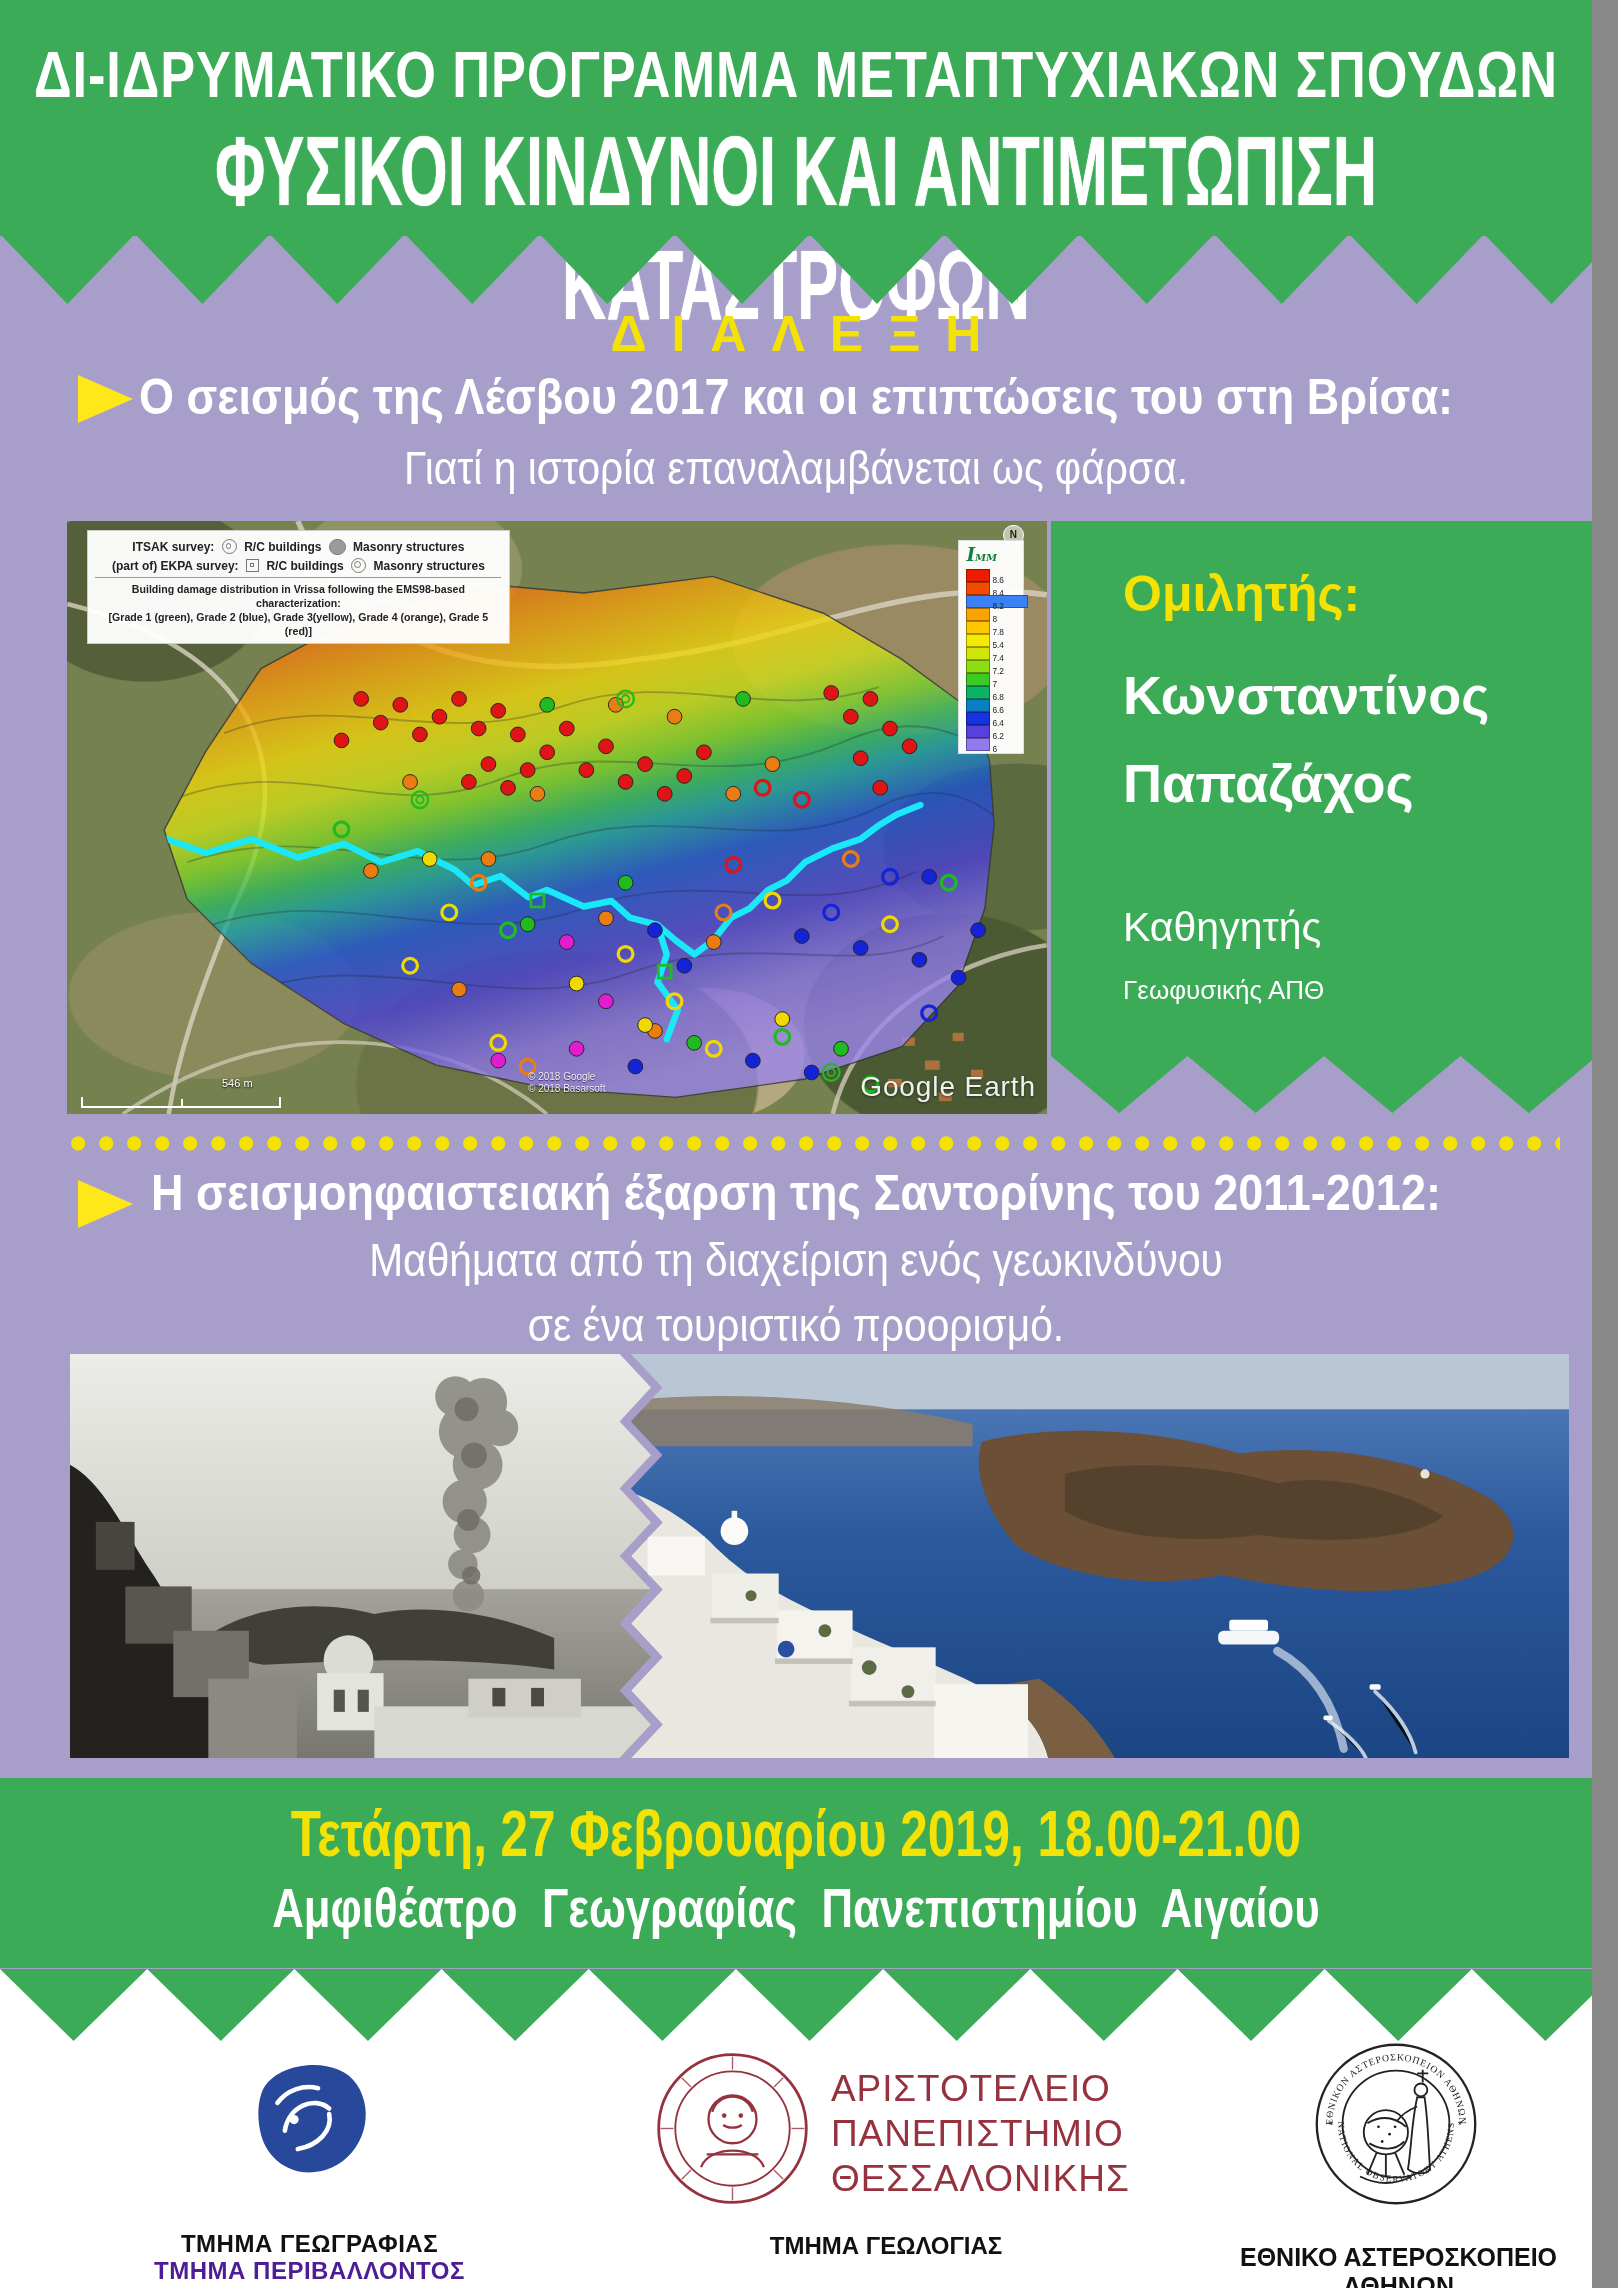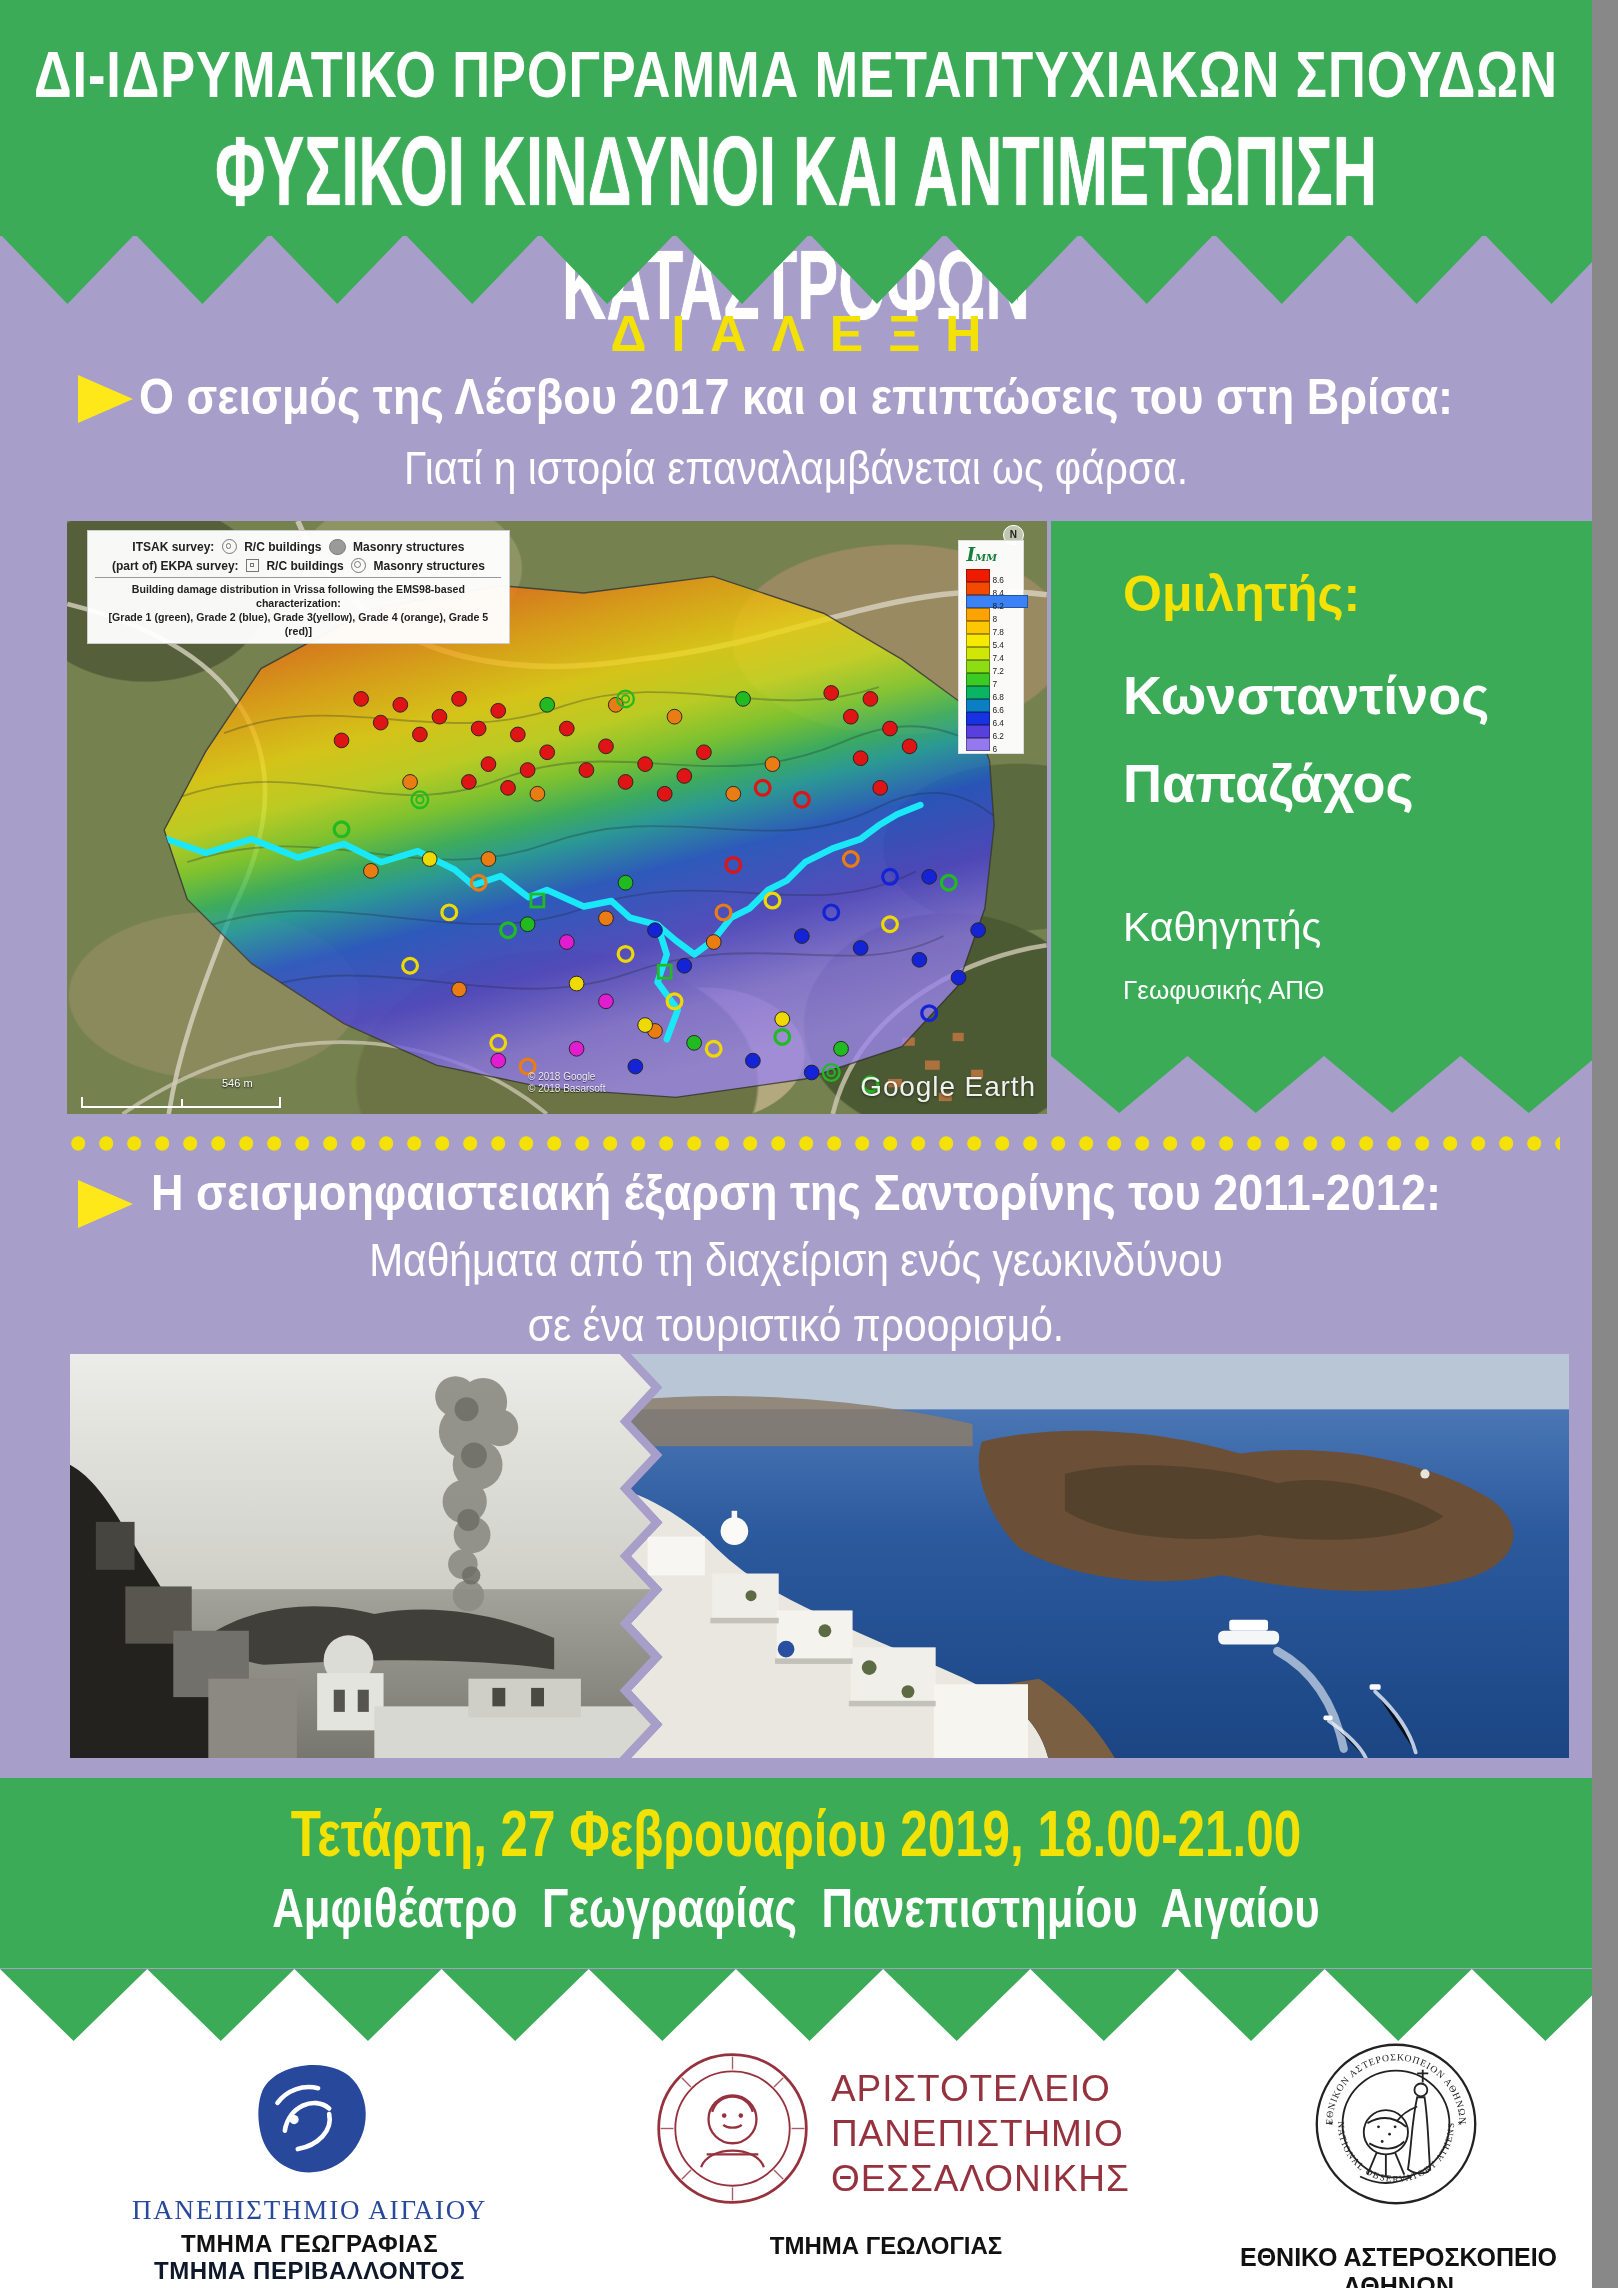--- a/index.html
+++ b/index.html
@@ -112,21 +112,21 @@
   .venue-line{top:1875px;color:#fff;font-weight:bold;font-size:46px;word-spacing:13px;
              transform:scale(0.95,1.2);transform-origin:center top;}
   .footer{left:0;top:1969px;width:1619px;height:320px;background:#ffffff;}
   #zz-date{left:0;top:1969px;width:1619px;height:72px;}
   .seal{position:absolute;}
   #aegean-seal{left:235px;top:2042px;width:144px;height:144px;}
   .aegean-name{left:65px;top:2195px;width:489px;text-align:center;color:#27489b;
      font-family:"Liberation Serif", serif;font-size:27px;letter-spacing:1.8px;}
   .aegean-dept1{left:65px;top:2230px;width:489px;text-align:center;color:#111;
      font-size:24px;font-weight:bold;letter-spacing:0.5px;}
-  .aegean-dept2{left:65px;top:2257px;width:489px;text-align:center;color:#0f172a;
+  .aegean-dept2{left:65px;top:2257px;width:489px;text-align:center;color:#4c1d95;
      font-size:24px;font-weight:bold;letter-spacing:0.5px;}
   #auth-seal{left:655px;top:2051px;width:155px;height:155px;}
   .auth-name{left:831px;top:2066px;color:#96323e;font-size:37px;line-height:45px;letter-spacing:0.9px;}
   .auth-dept{left:646px;top:2232px;width:480px;text-align:center;color:#111;
      font-size:24px;font-weight:bold;}
   #noa-seal{left:1314px;top:2042px;width:164px;height:164px;}
   .noa-name{left:1191px;top:2243px;width:415px;text-align:center;color:#111;
      font-size:25px;font-weight:bold;}
 </style>
 </head>
@@ -504,21 +504,20 @@
   <svg id="aegean-seal" class="seal" viewBox="0 0 156 156">
     <circle cx="78" cy="78" r="76" fill="#ffffff"></circle>
     <path d="M30,52 C45,20 112,14 132,46 C152,76 140,120 105,136 C68,152 33,130 27,95 C24,79 25,64 30,52 Z" fill="#27489b"></path>
     <g fill="none" stroke="#ffffff" stroke-width="5" stroke-linecap="round">
       <path d="M54,96 C58,70 86,58 102,72"></path>
       <path d="M68,116 C90,112 106,96 102,78"></path>
       <path d="M46,66 C56,52 74,46 90,50"></path>
     </g>
     <circle cx="64" cy="84" r="5" fill="#ffffff"></circle>
   </svg>
-  <div class="abs aegean-name">ΠΑΝΕΠΙΣΤΗΜΙΟ ΑΙΓΑΙΟΥ</div>
   <div class="abs aegean-dept1">ΤΜΗΜΑ ΓΕΩΓΡΑΦΙΑΣ</div>
   <div class="abs aegean-dept2">ΤΜΗΜΑ ΠΕΡΙΒΑΛΛΟΝΤΟΣ</div>
 
   <svg id="auth-seal" class="seal" viewBox="0 0 168 168">
     <circle cx="84" cy="84" r="80" fill="#ffffff" stroke="#96323e" stroke-width="3"></circle>
     <circle cx="84" cy="84" r="62" fill="none" stroke="#96323e" stroke-width="2"></circle>
     <g stroke="#96323e" stroke-width="1.5" opacity="0.8">
       <line x1="84" y1="6" x2="84" y2="20"></line>
         <line x1="84" y1="148" x2="84" y2="162"></line>
       <line x1="6" y1="84" x2="20" y2="84"></line>

